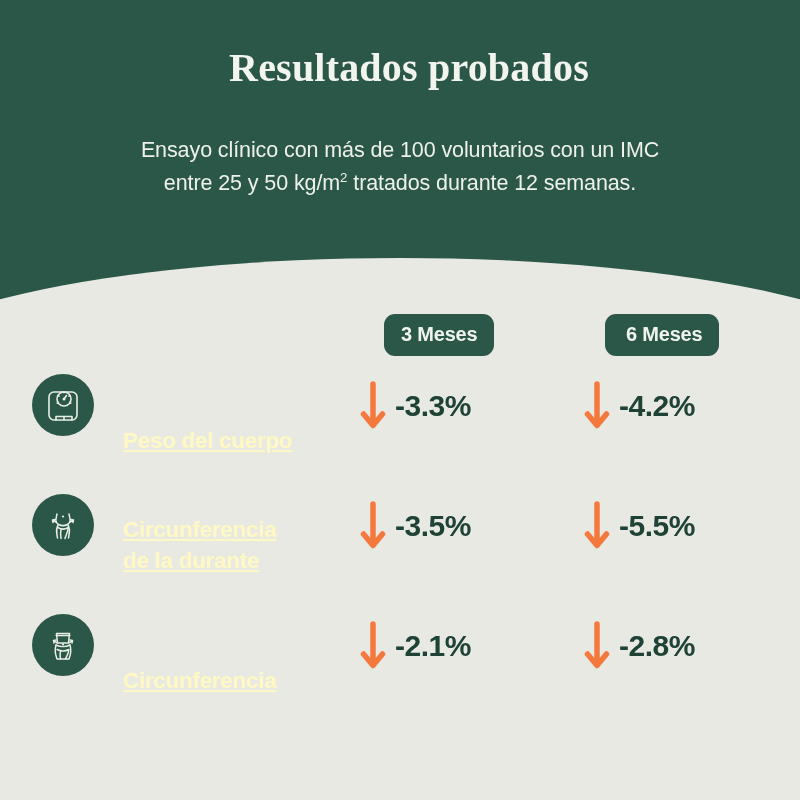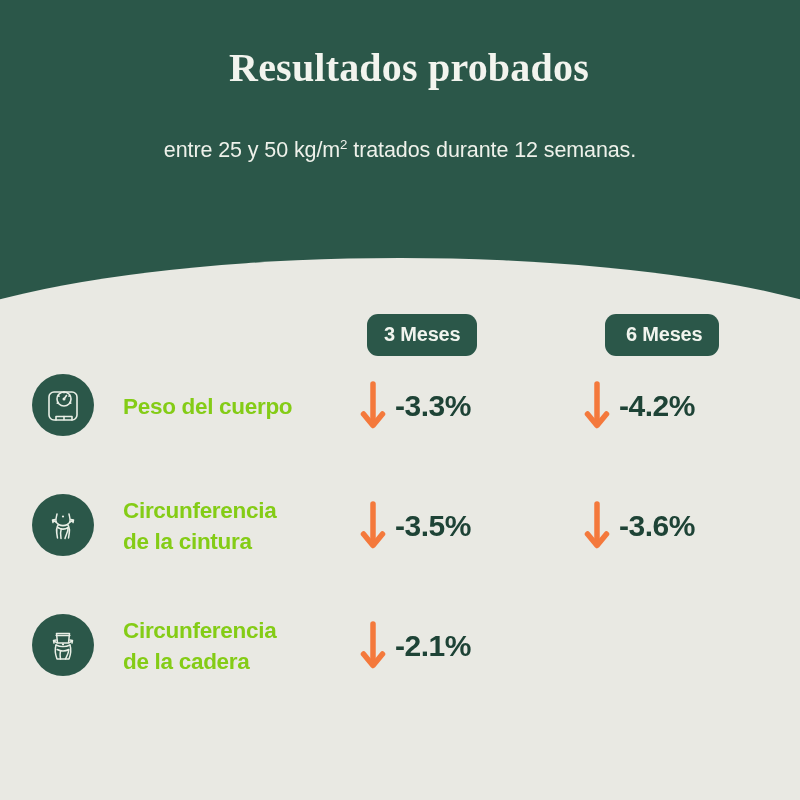--- a/index.html
+++ b/index.html
@@ -95,21 +95,21 @@
     top: 14px;
     background: #2b5749;
     color: #f1f4ee;
     font-size: 20px;
     font-weight: 700;
     border-radius: 11px;
     padding: 9px 17px 10px 17px;
     letter-spacing: -0.2px;
     white-space: nowrap;
   }
-  .pill-3m { left: 367px; border-radius: 11px; }
+  .pill-3m { left: 384px; border-radius: 11px; }
   .pill-6m { left: 605px; padding-left: 21px; }
 
   .row {
     position: relative;
     height: 120px;
   }
 
   .icon-badge {
     position: absolute;
     left: 32px;
@@ -125,26 +125,27 @@
   .icon-badge svg { display: block; }
 
   .row-label {
     position: absolute;
     left: 123px;
     top: 0;
     width: 235px;
     height: 100px;
     display: flex;
     flex-direction: column;
-    justify-content: center;
+    justify-content: flex-end;
     font-size: 22.5px;
     font-weight: 700;
-    color: #84cc16;
+    color: #fef9c3;
     line-height: 31px;
     letter-spacing: -0.3px;
+    text-decoration: underline;
   }
 
   .metric {
     position: absolute;
     top: 0;
     height: 100px;
     display: flex;
     align-items: center;
   }
   .metric-3m { left: 360px; }
@@ -167,20 +168,21 @@
 </head>
 <body>
 
 <div id="infographic">
 
   <div class="cream-panel"></div>
 
   <div class="header">
     <div class="title">Resultados probados</div>
     <div class="subtitle">
+      <span>Ensayo clínico con más de 100 voluntarios con un IMC</span>
       <span class="line2"><span>entre 25 y 50 kg/m</span><sup>2</sup><span> tratados durante 12 semanas.</span></span>
     </div>
   </div>
 
   <div class="results">
 
     <div class="pill-row">
       <div class="pill pill-3m">3 Meses</div>
       <div class="pill pill-6m">6 Meses</div>
     </div>
@@ -225,59 +227,65 @@
           <path d="M15.5 19.5 C18.5 21, 21.5 21, 24.5 19.5"></path>
           <path d="M14.8 22.5 C18 24.5, 22 24.5, 25.2 22.5 C25 27, 23 30, 22 33.5"></path>
           <path d="M18 33.5 C17.5 30.5, 17.2 27, 18.2 24"></path>
           <circle cx="20" cy="11.5" r="1.1" fill="#e9efe6" stroke="none"></circle>
           <path d="M9.5 15 L13 17.2 M9.5 15 L10 17.6 M9.5 15 L12.2 14.6"></path>
           <path d="M30.5 15 L27 17.2 M30.5 15 L30 17.6 M30.5 15 L27.8 14.6"></path>
         </svg>
       </div>
       <div class="row-label">
         <span>Circunferencia</span>
-        <span>de la cintura</span>
+        <span>de la durante</span>
       </div>
       <div class="metric metric-3m">
         <svg class="arrow" viewBox="0 0 26 52" fill="none" stroke="#f4793c" stroke-width="5.5" stroke-linecap="round" stroke-linejoin="round">
           <path d="M13 4 L13 44"></path>
           <path d="M3.5 34 L13 45.5 L22.5 34"></path>
         </svg>
         <span class="value">-3.5%</span>
       </div>
       <div class="metric metric-6m">
         <svg class="arrow" viewBox="0 0 26 52" fill="none" stroke="#f4793c" stroke-width="5.5" stroke-linecap="round" stroke-linejoin="round">
           <path d="M13 4 L13 44"></path>
           <path d="M3.5 34 L13 45.5 L22.5 34"></path>
         </svg>
-        <span class="value">-3.6%</span>
+        <span class="value">-5.5%</span>
       </div>
     </div>
 
     <div class="row">
       <div class="icon-badge">
         <svg width="40" height="40" viewBox="0 0 40 40" fill="none" stroke="#e9efe6" stroke-width="1.5" stroke-linecap="round" stroke-linejoin="round">
           <path d="M13.5 8.5 L26.5 8.5 L25.5 18 L14.5 18 Z"></path>
           <path d="M13.2 10.5 L26.8 10.5"></path>
           <path d="M13 20 C11.5 25, 12.5 30, 14 34 L26 34 C27.5 30, 28.5 25, 27 20"></path>
           <path d="M13 20 C17 22, 23 22, 27 20"></path>
           <path d="M14.2 24.5 C18 26.5, 22 26.5, 25.8 24.5 C25.5 29, 23.5 31.5, 22.5 34"></path>
           <path d="M17.5 34 C17 31, 16.8 28, 17.8 25.8"></path>
           <circle cx="20" cy="19.4" r="1.1" fill="#e9efe6" stroke="none"></circle>
           <path d="M10.5 15.5 L13.8 17.8 M10.5 15.5 L11 18.1 M10.5 15.5 L13.2 15.1"></path>
           <path d="M29.5 15.5 L26.2 17.8 M29.5 15.5 L29 18.1 M29.5 15.5 L26.8 15.1"></path>
         </svg>
       </div>
       <div class="row-label">
         <span>Circunferencia</span>
-        <span>de la cadera</span>
       </div>
       <div class="metric metric-3m">
         <svg class="arrow" viewBox="0 0 26 52" fill="none" stroke="#f4793c" stroke-width="5.5" stroke-linecap="round" stroke-linejoin="round">
           <path d="M13 4 L13 44"></path>
           <path d="M3.5 34 L13 45.5 L22.5 34"></path>
         </svg>
         <span class="value">-2.1%</span>
+      </div>
+      <div class="metric metric-6m">
+        <svg class="arrow" viewBox="0 0 26 52" fill="none" stroke="#f4793c" stroke-width="5.5" stroke-linecap="round" stroke-linejoin="round">
+          <path d="M13 4 L13 44"></path>
+          <path d="M3.5 34 L13 45.5 L22.5 34"></path>
+        </svg>
+        <span class="value">-2.8%</span>
       </div>
     </div>
 
   </div>
 </div>
 
 </body></html>

